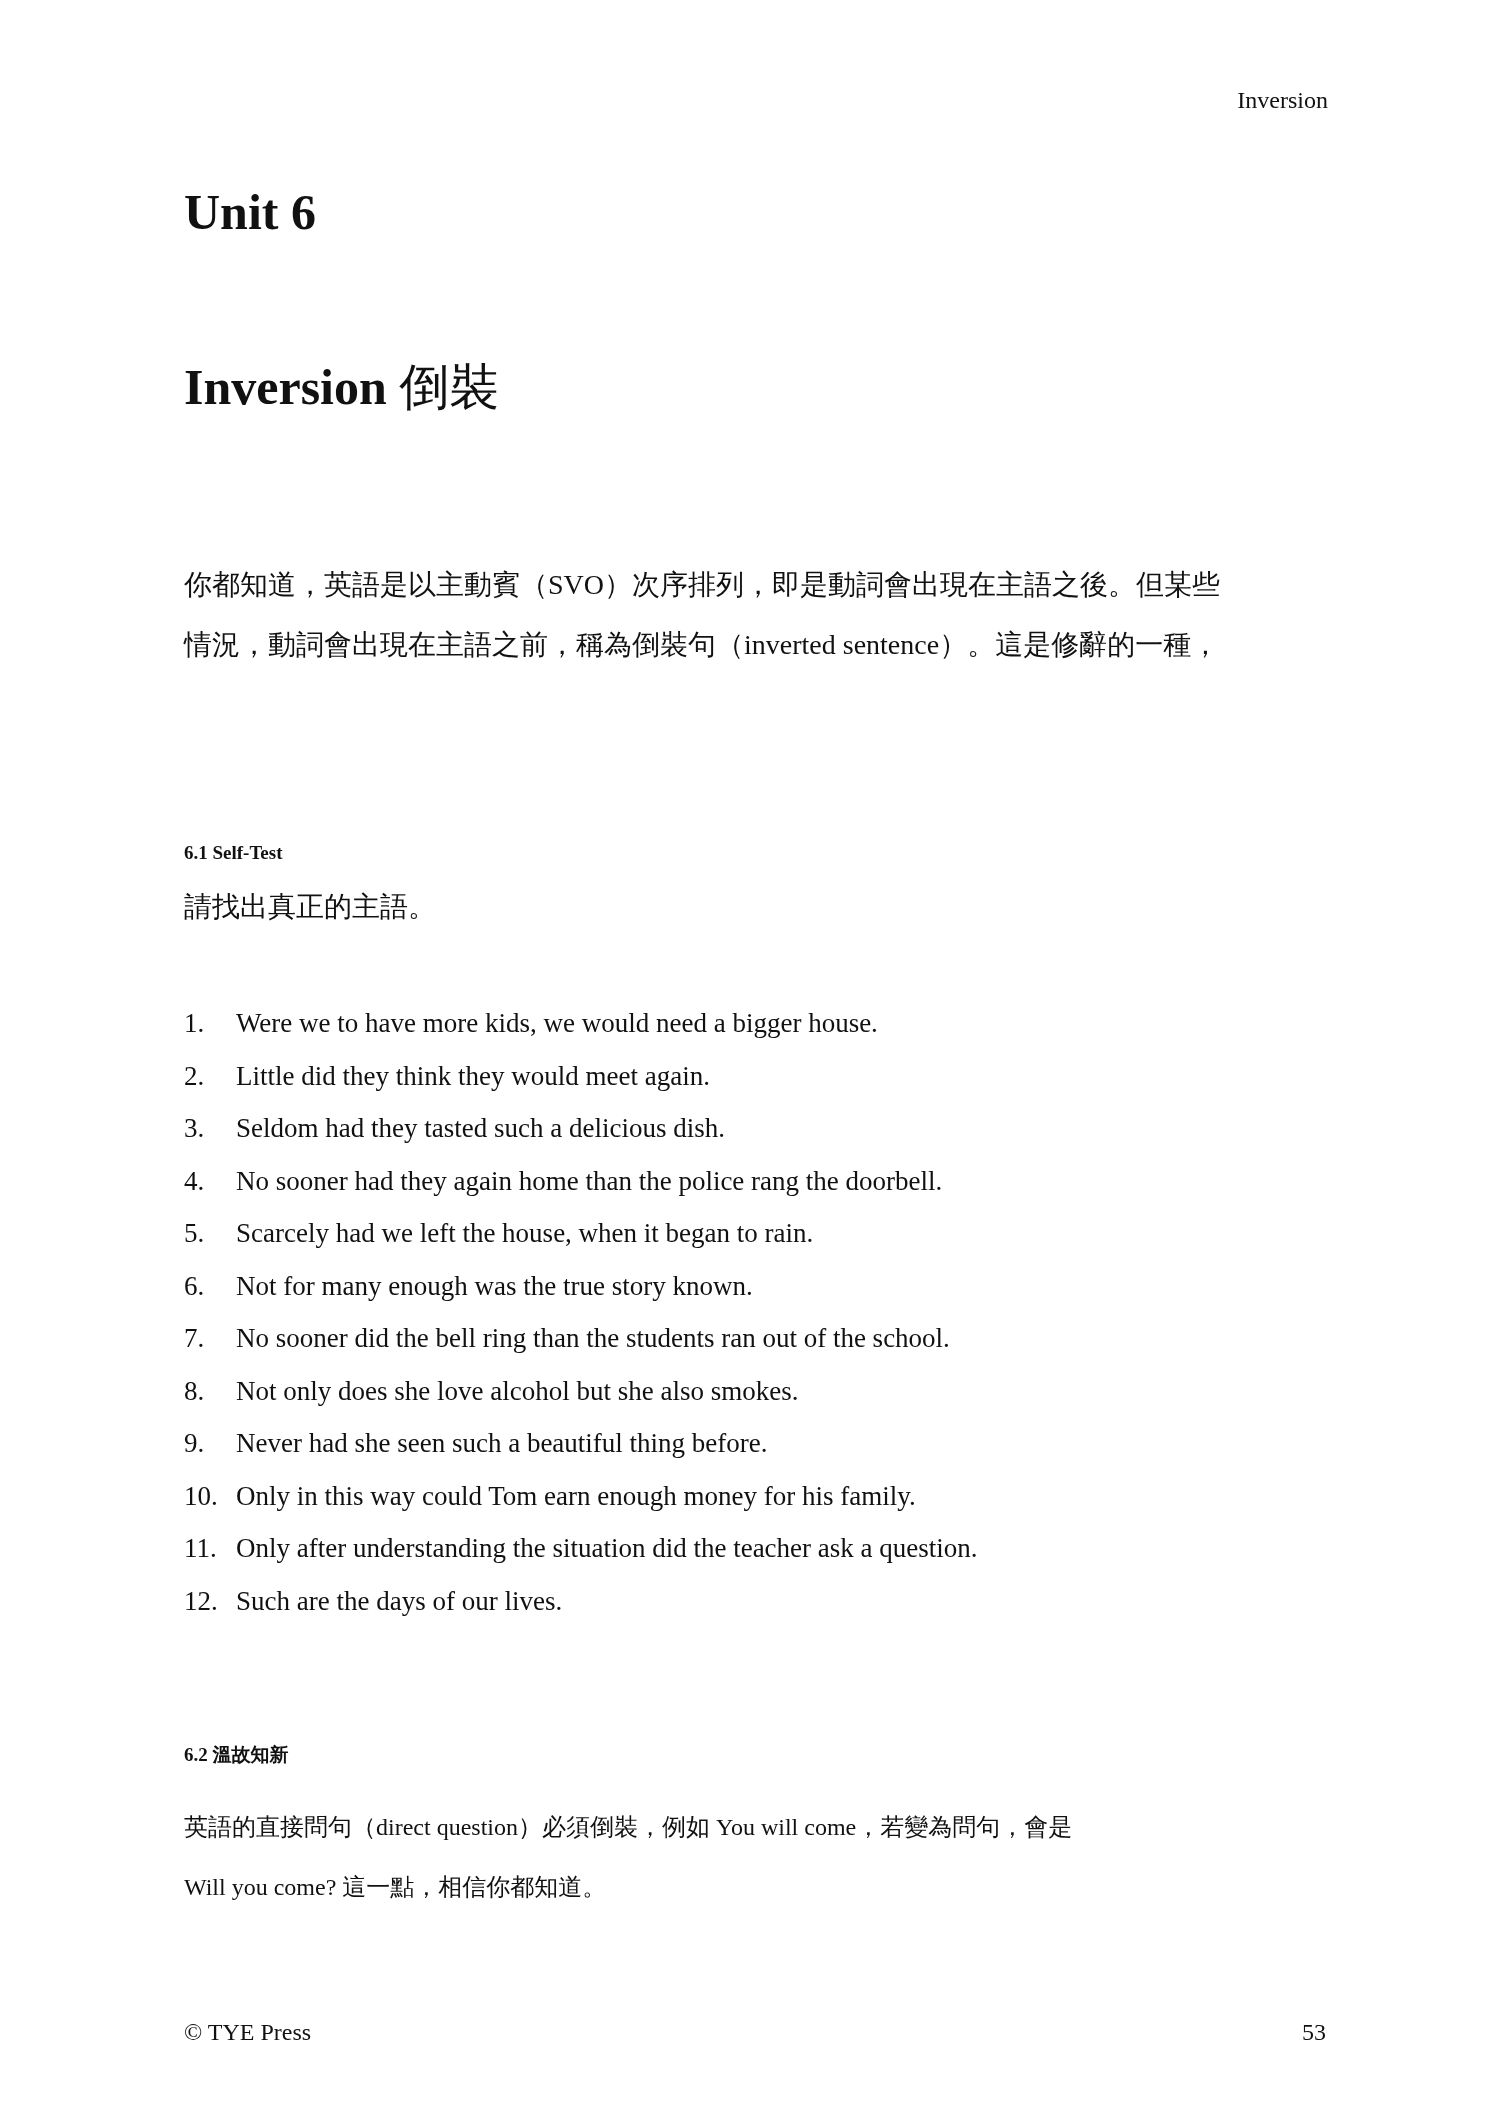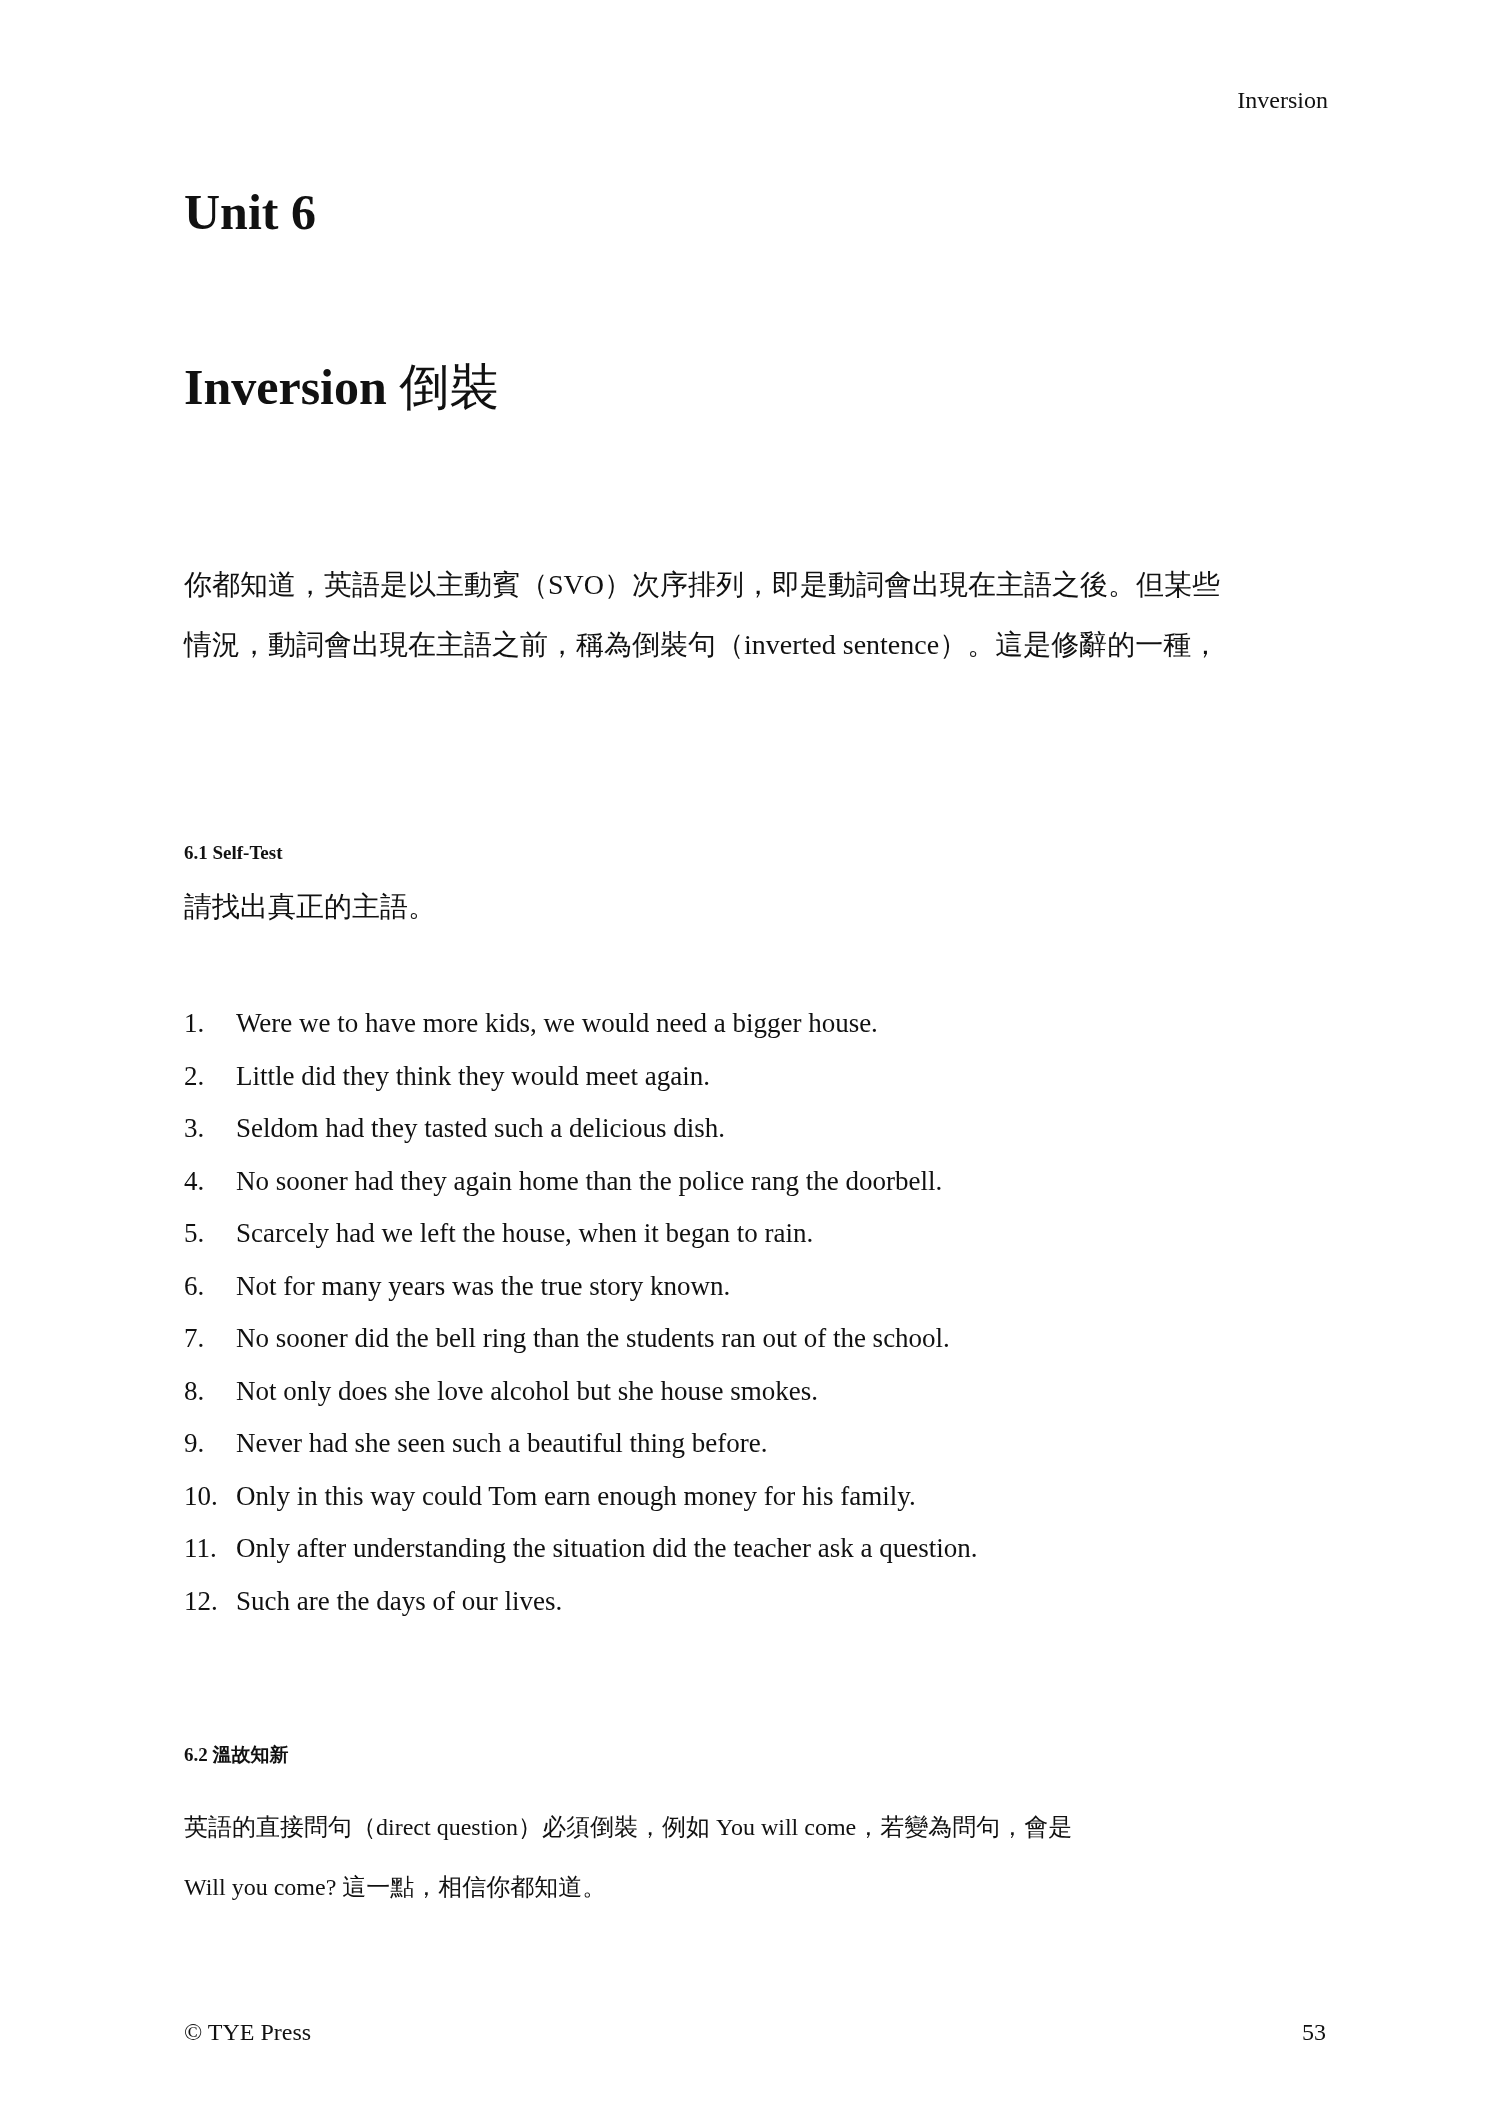--- a/index.html
+++ b/index.html
@@ -149,29 +149,29 @@
   <li>
       <span class="num">4.</span>
       <span>No sooner had they again home than the police rang the doorbell.</span>
     </li>
   <li>
       <span class="num">5.</span>
       <span>Scarcely had we left the house, when it began to rain.</span>
     </li>
   <li>
       <span class="num">6.</span>
-      <span>Not for many years was the true story known.</span>
+      <span>Not for many enough was the true story known.</span>
     </li>
   <li>
       <span class="num">7.</span>
       <span>No sooner did the bell ring than the students ran out of the school.</span>
     </li>
   <li>
       <span class="num">8.</span>
-      <span>Not only does she love alcohol but she house smokes.</span>
+      <span>Not only does she love alcohol but she also smokes.</span>
     </li>
   <li>
       <span class="num">9.</span>
       <span>Never had she seen such a beautiful thing before.</span>
     </li>
   <li>
       <span class="num">10.</span>
       <span>Only in this way could Tom earn enough money for his family.</span>
     </li>
   <li>

